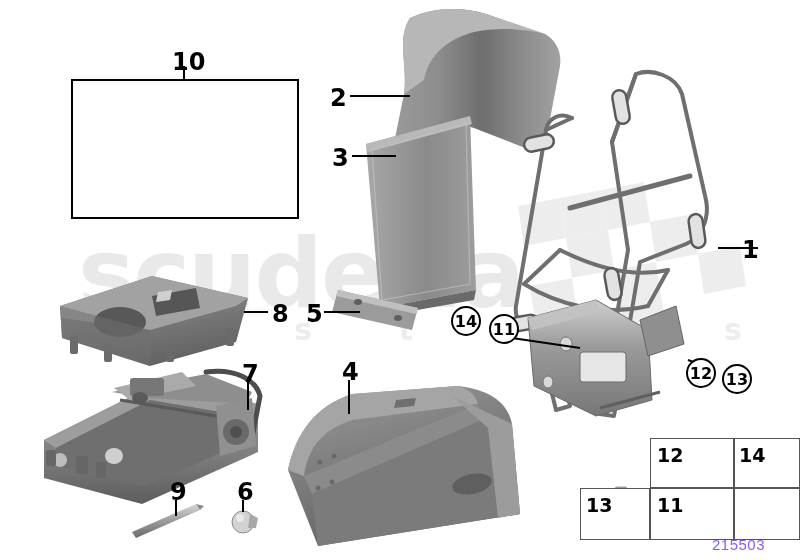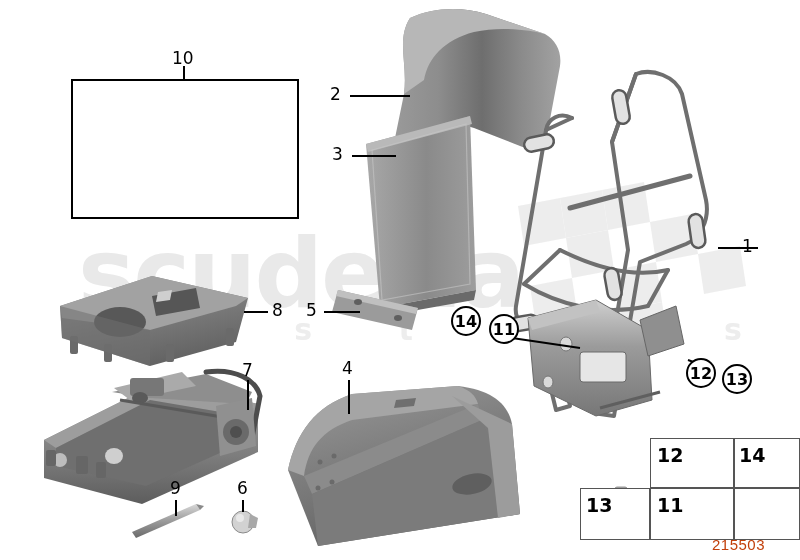--- a/index.html
+++ b/index.html
@@ -24,21 +24,21 @@
     left:84px;top:312px;
     font-size:30px;font-weight:bold;letter-spacing:38px;
     color:#ededed;
     font-family:"DejaVu Sans", sans-serif;
   }
   .wm-flag{left:498px;top:196px;width:240px;height:150px;opacity:.5;}
 
   
   .lbl{
     position:absolute;
-    font-size:17px;font-weight:normal;color:#000;
+    font-size:24px;font-weight:bold;color:#000;
     font-family:"DejaVu Sans", sans-serif;
     line-height:1;
   }
 
   .circ{
     position:absolute;width:30px;height:30px;border-radius:50%;
     border:2px solid #000;background:#fff;
     display:flex;align-items:center;justify-content:center;
     font-size:16px;font-weight:bold;color:#000;
     font-family:"DejaVu Sans", sans-serif;
@@ -54,21 +54,21 @@
   
   .legend-cell{
     position:absolute;border:1px solid #555;background:#fff;box-sizing:border-box;
   }
   .legend-num{
     position:absolute;font-size:19px;font-weight:bold;color:#000;
     font-family:"DejaVu Sans", sans-serif;
   }
   .diagram-id{
     position:absolute;left:712px;top:536px;
-    font-size:15px;color:#c2410c;letter-spacing:.5px;
+    font-size:15px;color:#8b5cf6;letter-spacing:.5px;
   }
 
   svg{position:absolute;left:0;top:0;overflow:visible;}
 </style>
 </head>
 <body>
 
 <div class="stage">
 
   <div class="wm wm-word">scuderia</div>

